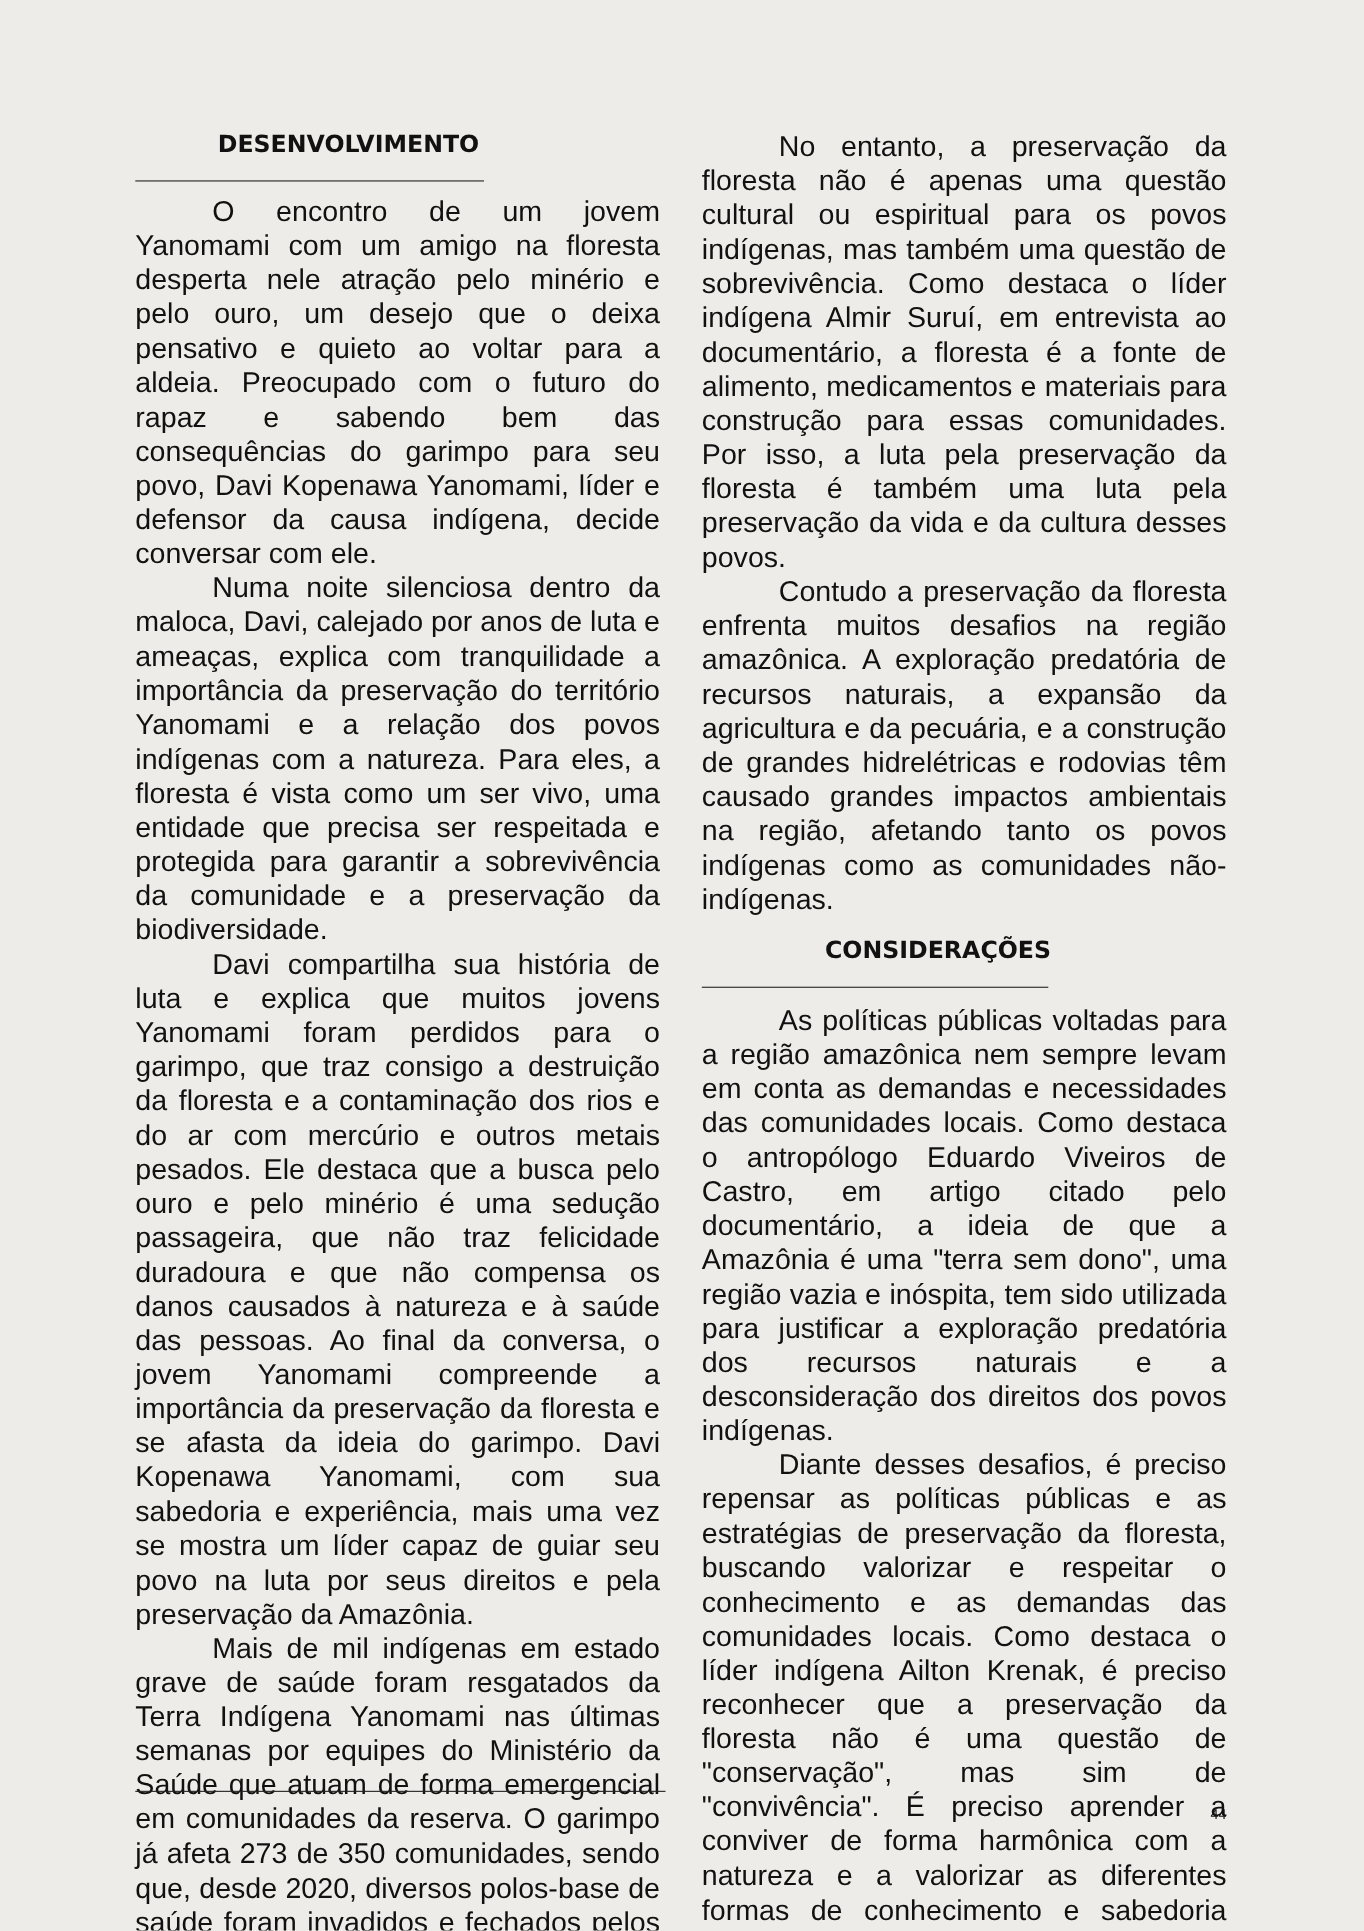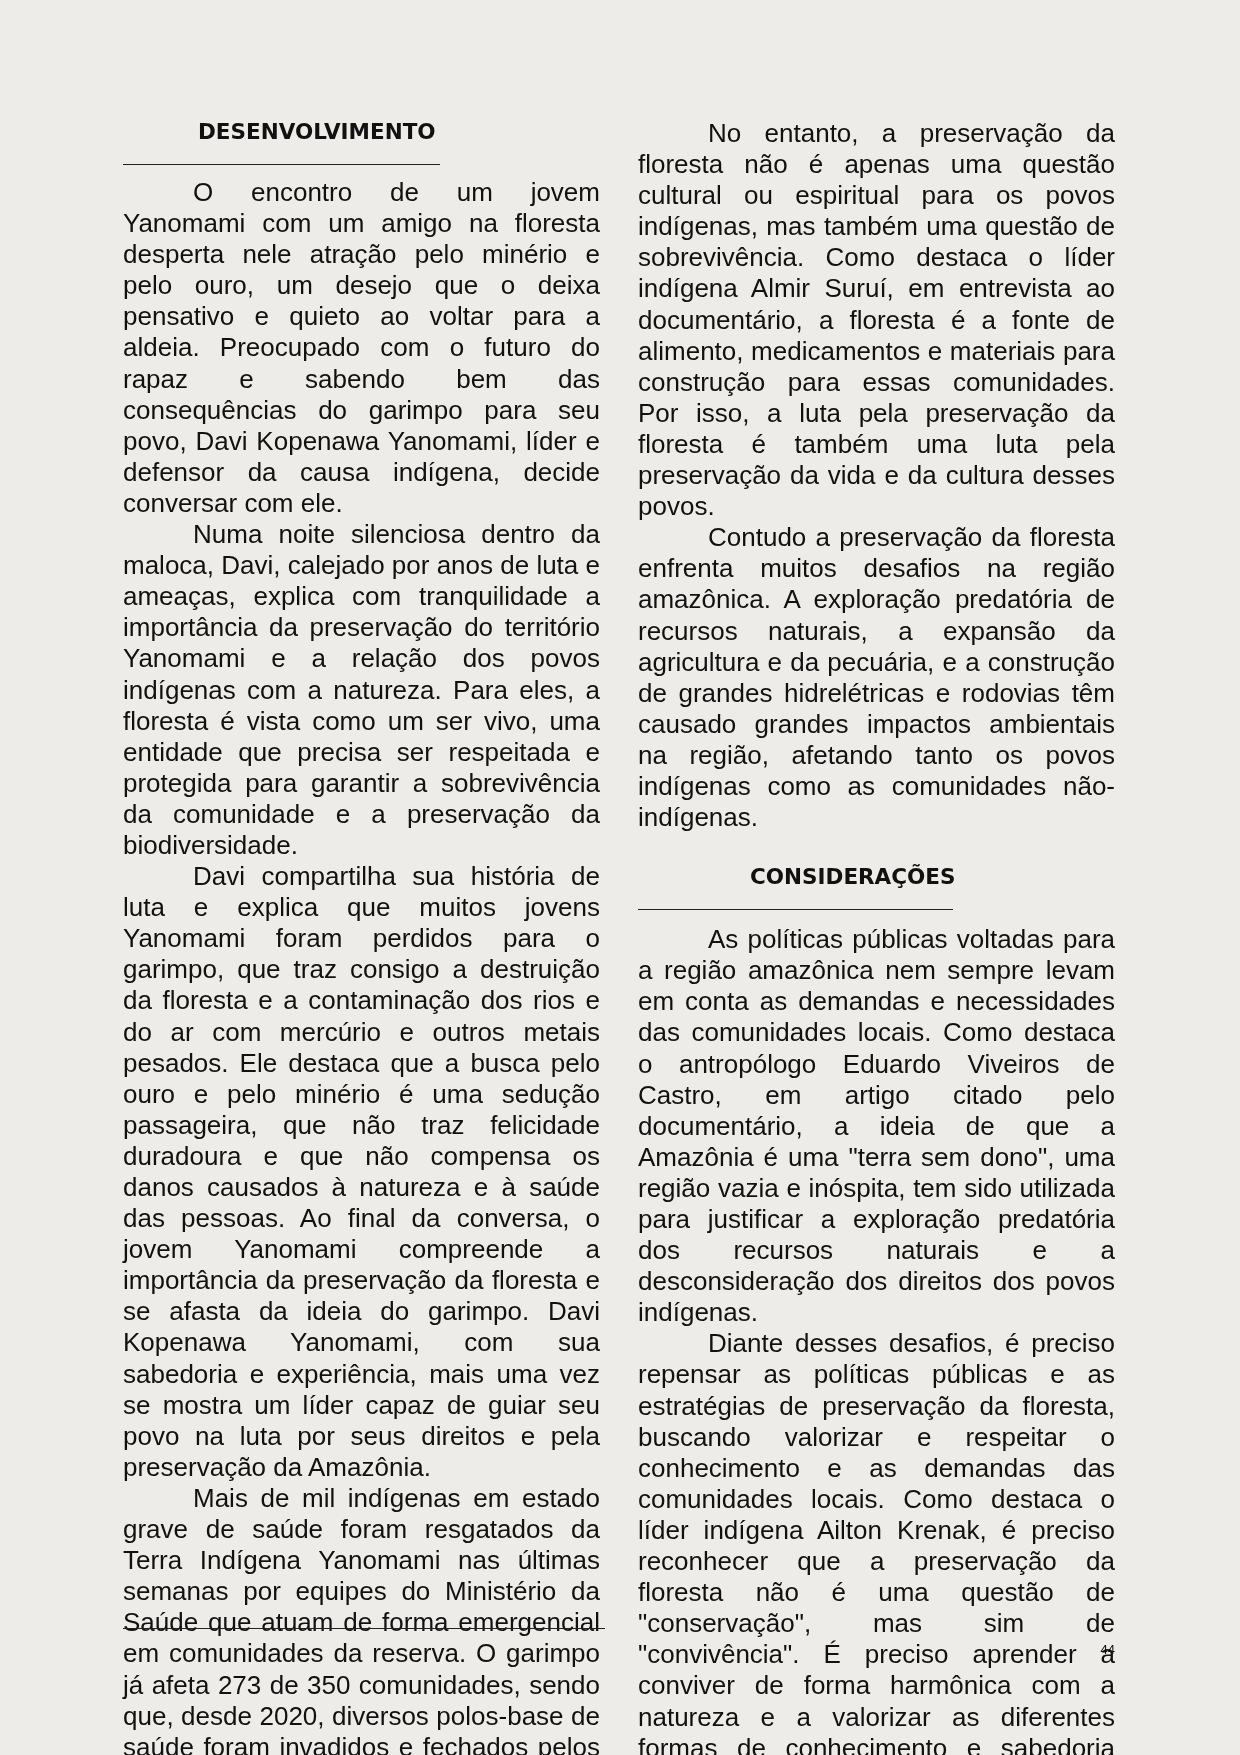--- a/index.html
+++ b/index.html
@@ -41,21 +41,21 @@
 
     p.body-para {
       margin: 0;
       font-size: 26px;
       line-height: 31.1px;
       text-align: justify;
       text-indent: 70px;
       hyphens: none;
     }
     .col-left .heading-wrap { margin-bottom: 12px; }
-    .col-right .heading-wrap { margin-top: 30px; margin-bottom: 14px; }
+    .col-right .heading-wrap { margin-top: 18px; margin-bottom: 14px; }
 
     .footnote-rule {
       position: absolute;
       left: 123px;
       top: 1628px;
       width: 482px;
       height: 0;
       border-top: 1.6px solid #222222;
     }
     .page-number {

